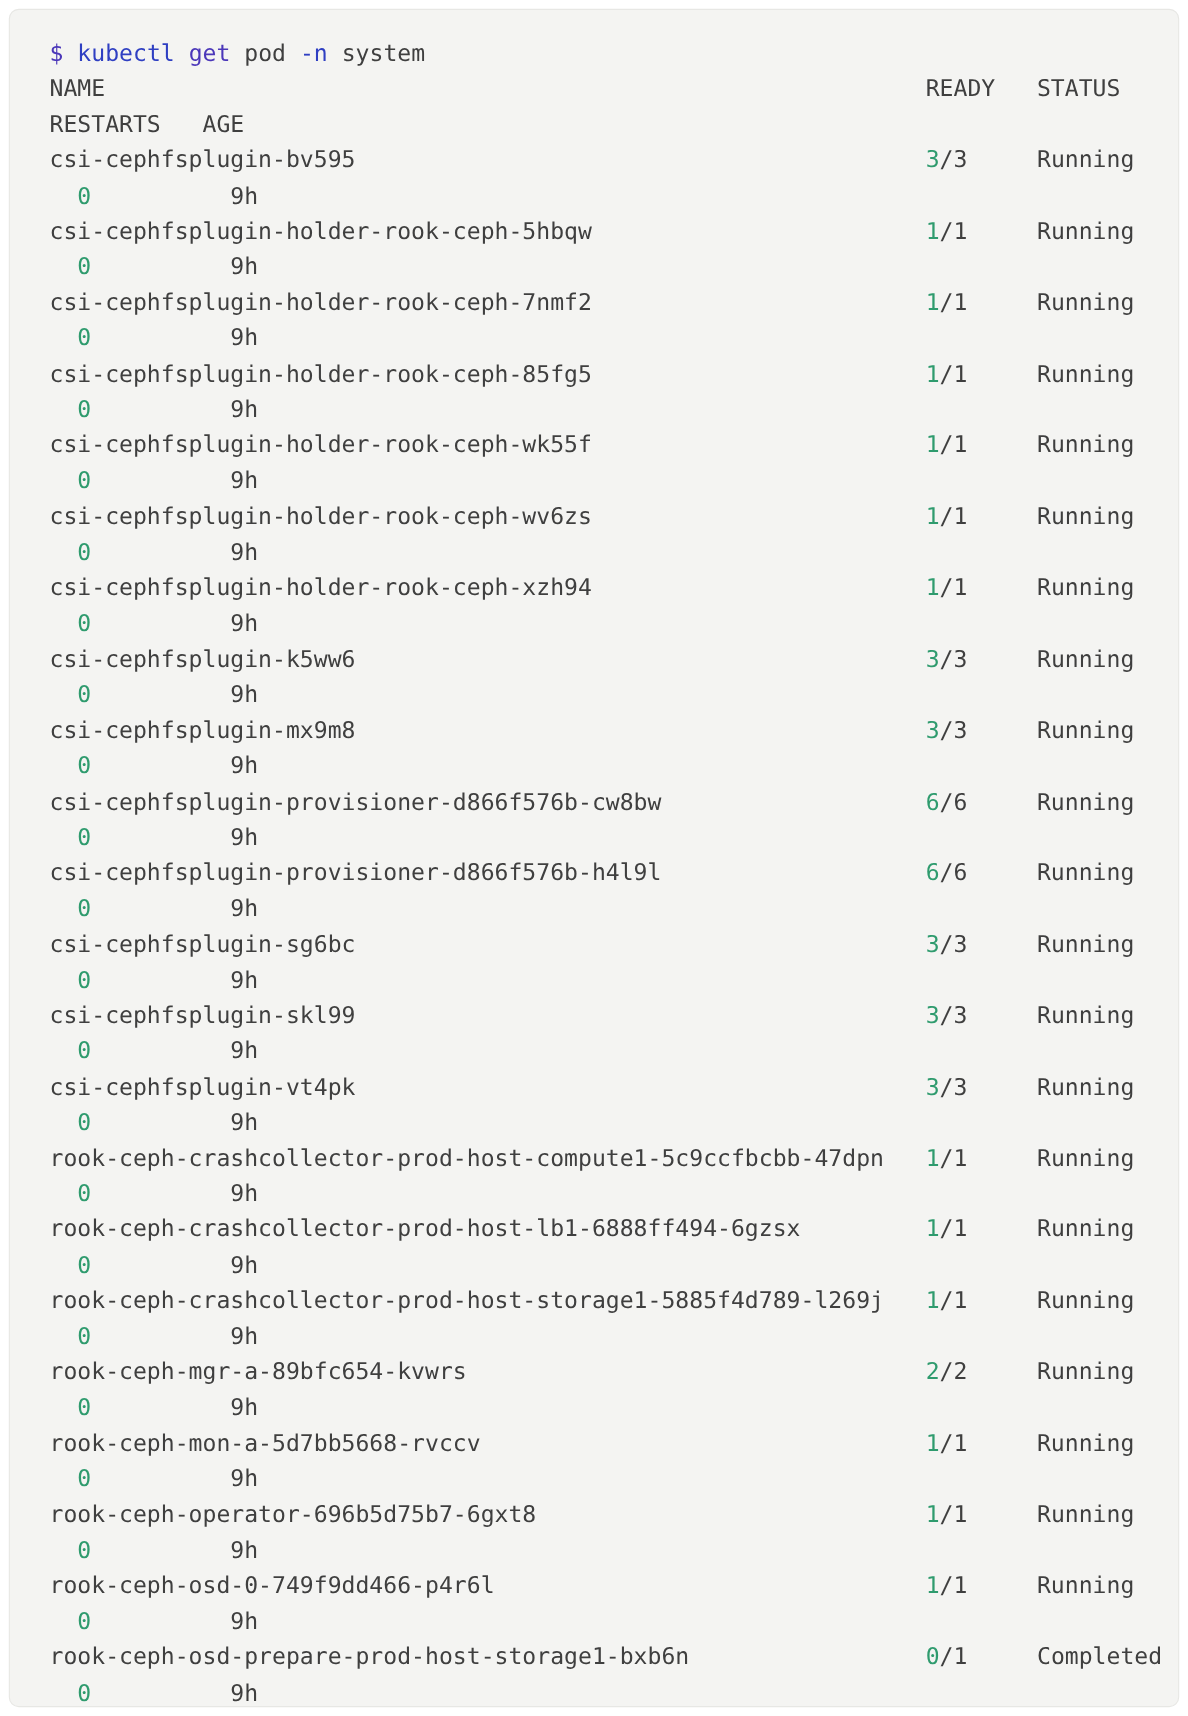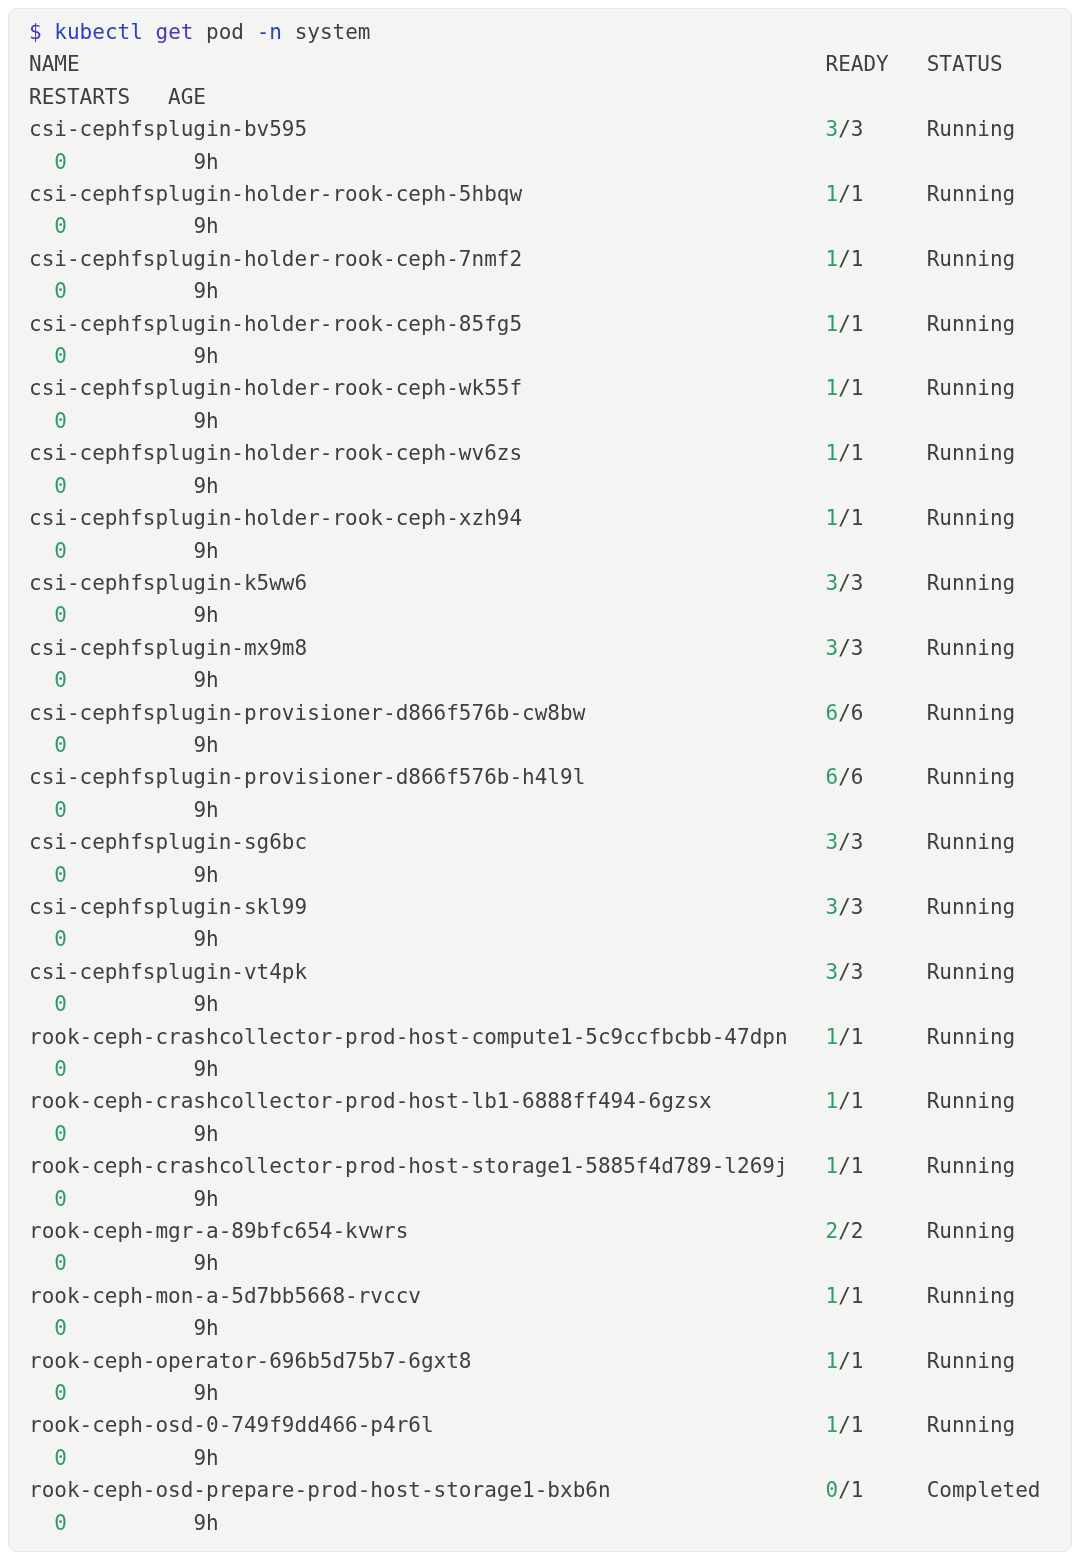--- a/index.html
+++ b/index.html
@@ -17,21 +17,21 @@
     width: 1064px;
     height: 1544px;
     box-sizing: border-box;
     background: #f4f4f2;
     border: 1px solid #e7e7e4;
     border-radius: 9px;
     padding: 7px 20px;
     overflow: hidden;
   }
   pre.terminal-text {
-    margin: 0;
+    margin: 16px;
     font-family: "DejaVu Sans Mono", "Liberation Mono", monospace;
     font-size: 21px;
     line-height: 32.4px;
     color: #3f3f3f;
     white-space: pre;
   }
   .tok-blue   { color: #2f3fc2; }
   .tok-purple { color: #4b37b9; }
   .tok-plain  { color: #3f3f3f; }
   .green      { color: #2f9b6e; }

